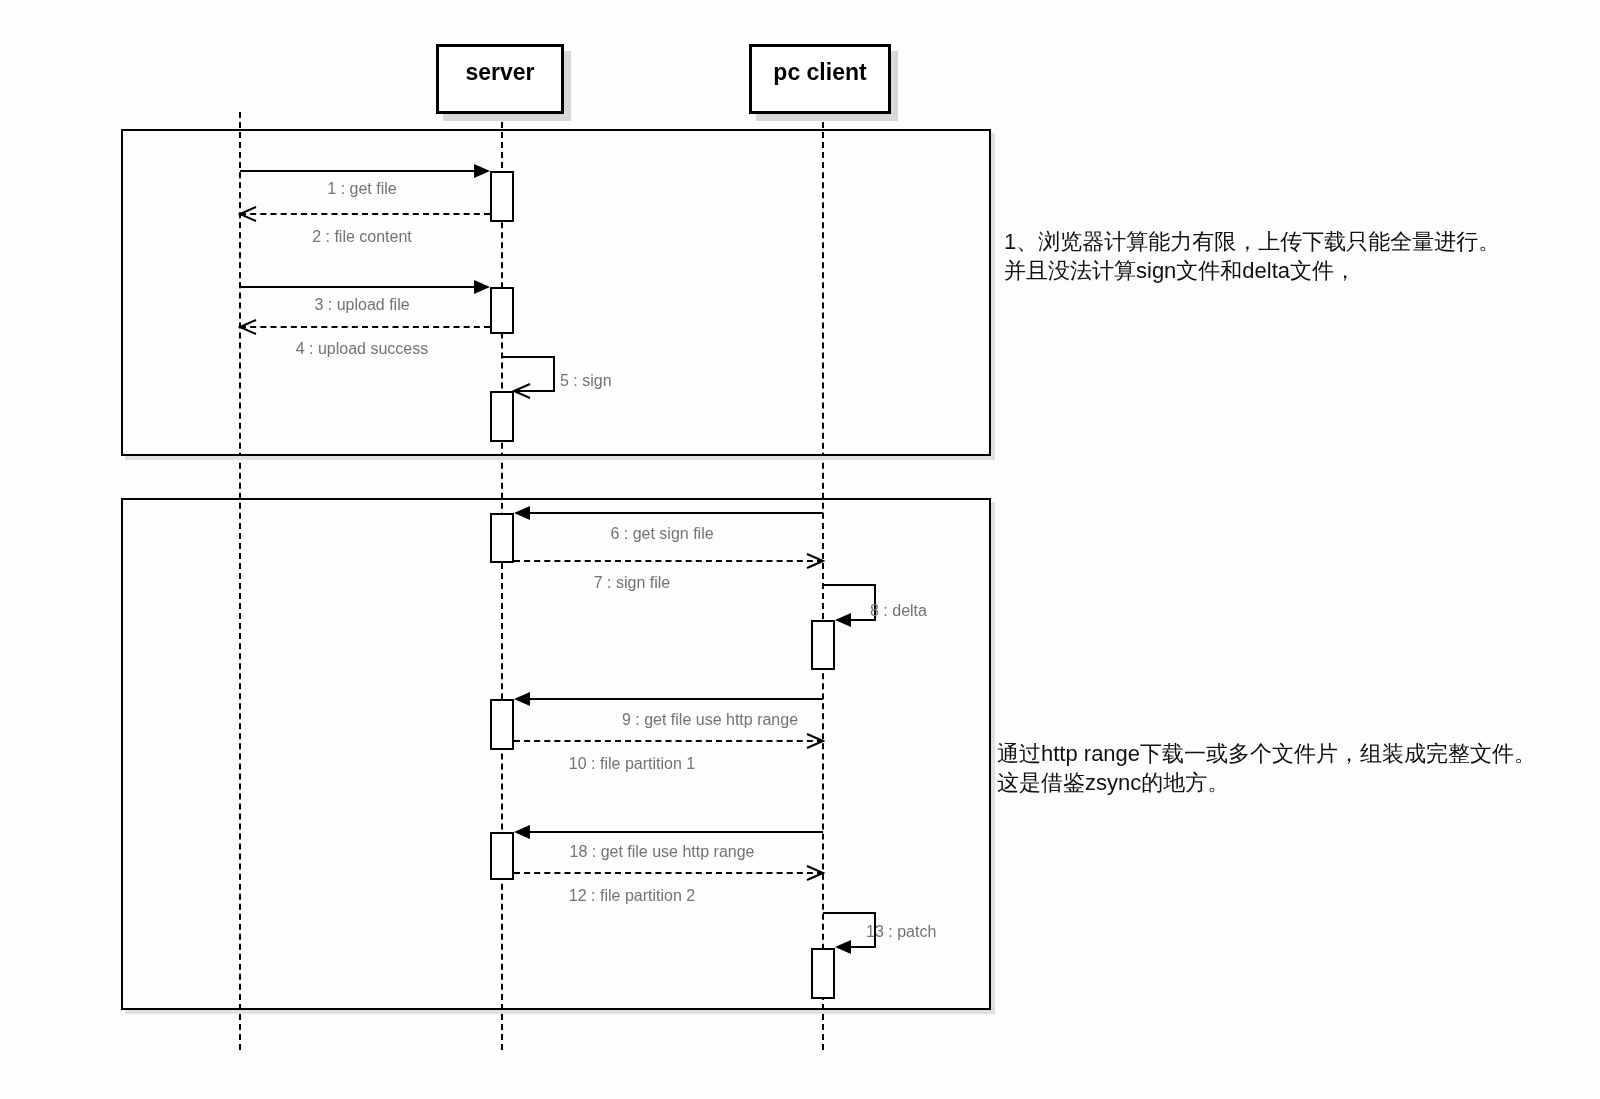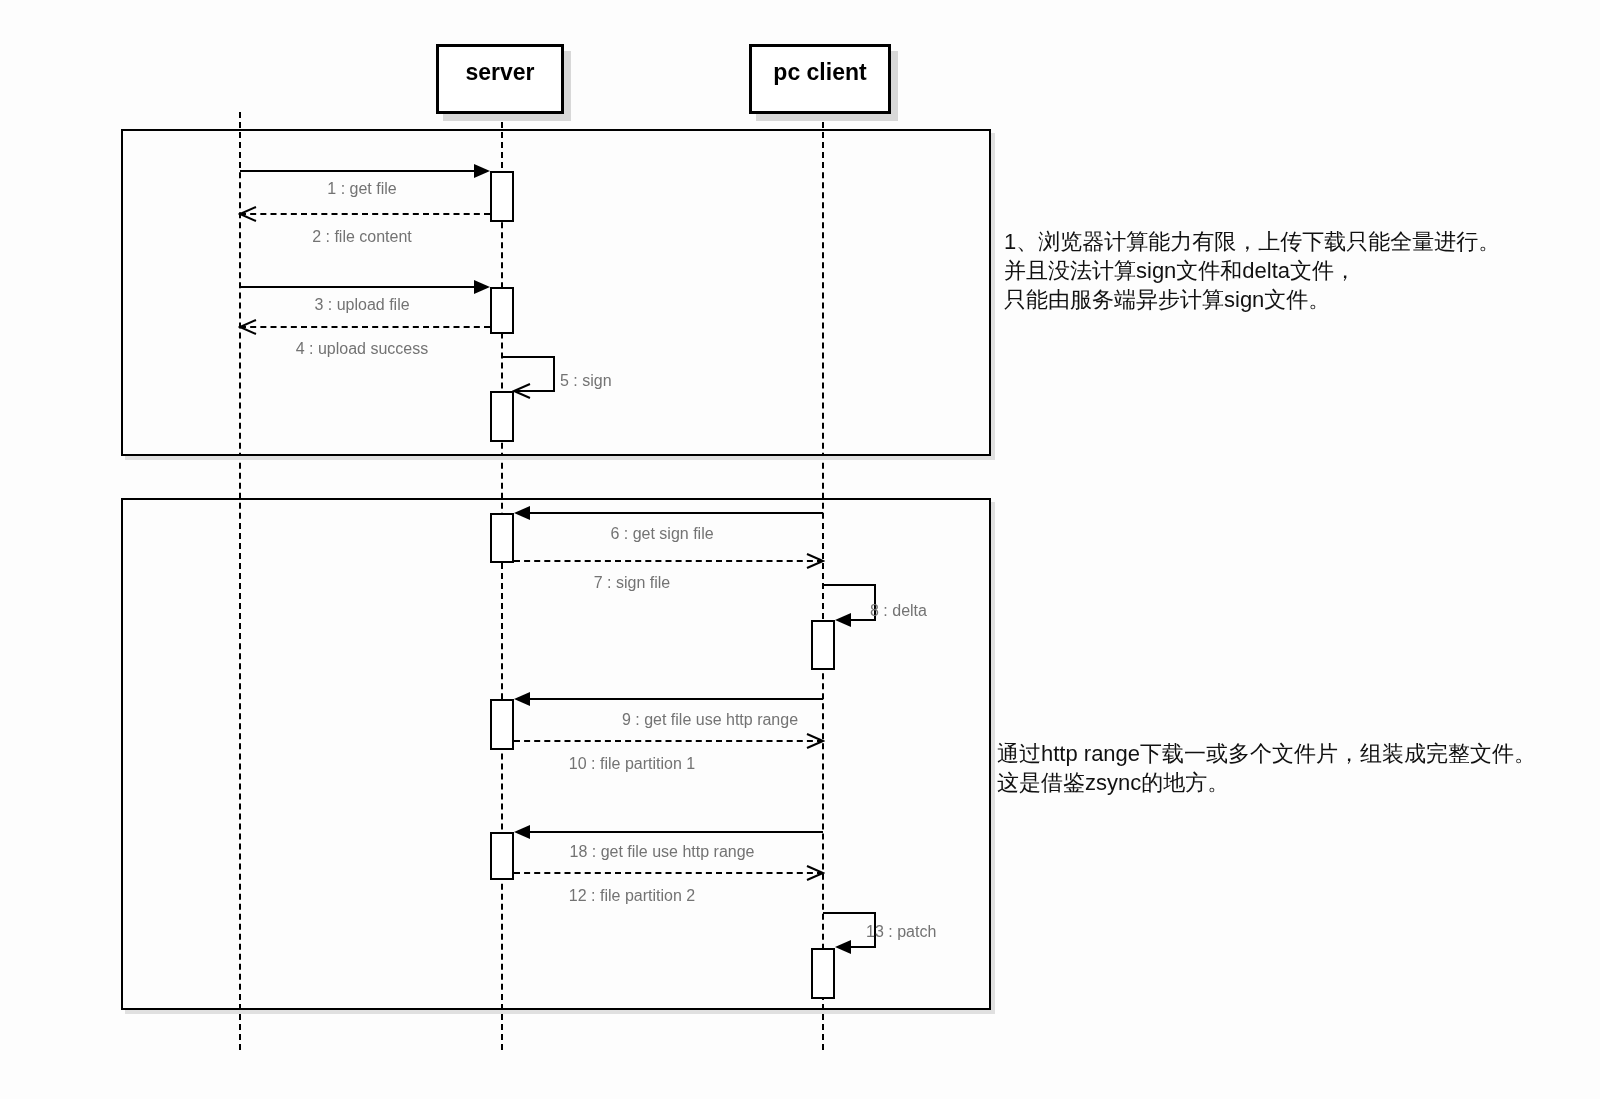--- a/index.html
+++ b/index.html
@@ -135,21 +135,20 @@
 
   <div class="mline" style="left:823px;top:912px;width:53px;"></div>
   <div class="vline" style="left:874px;top:912px;height:35px;"></div>
   <div class="mline" style="left:851px;top:946px;width:25px;"></div>
   <div class="head left" style="left:835px;top:940px;"></div>
   <div class="mlabel leftedge" style="left:866px;top:932px;">13 : patch</div>
 
   <div class="note" style="left:996px;top:227px;margin-left:8px;">
     <div>1、浏览器计算能力有限，上传下载只能全量进行。</div>
     <div>并且没法计算sign文件和delta文件，</div>
-    <div>只能由服务端异步计算sign文件。</div>
   </div>
 
   <div class="note" style="left:997px;top:739px;">
     <div>通过http range下载一或多个文件片，组装成完整文件。</div>
     <div>这是借鉴zsync的地方。</div>
   </div>
 
 </div>
 
 </body></html>

